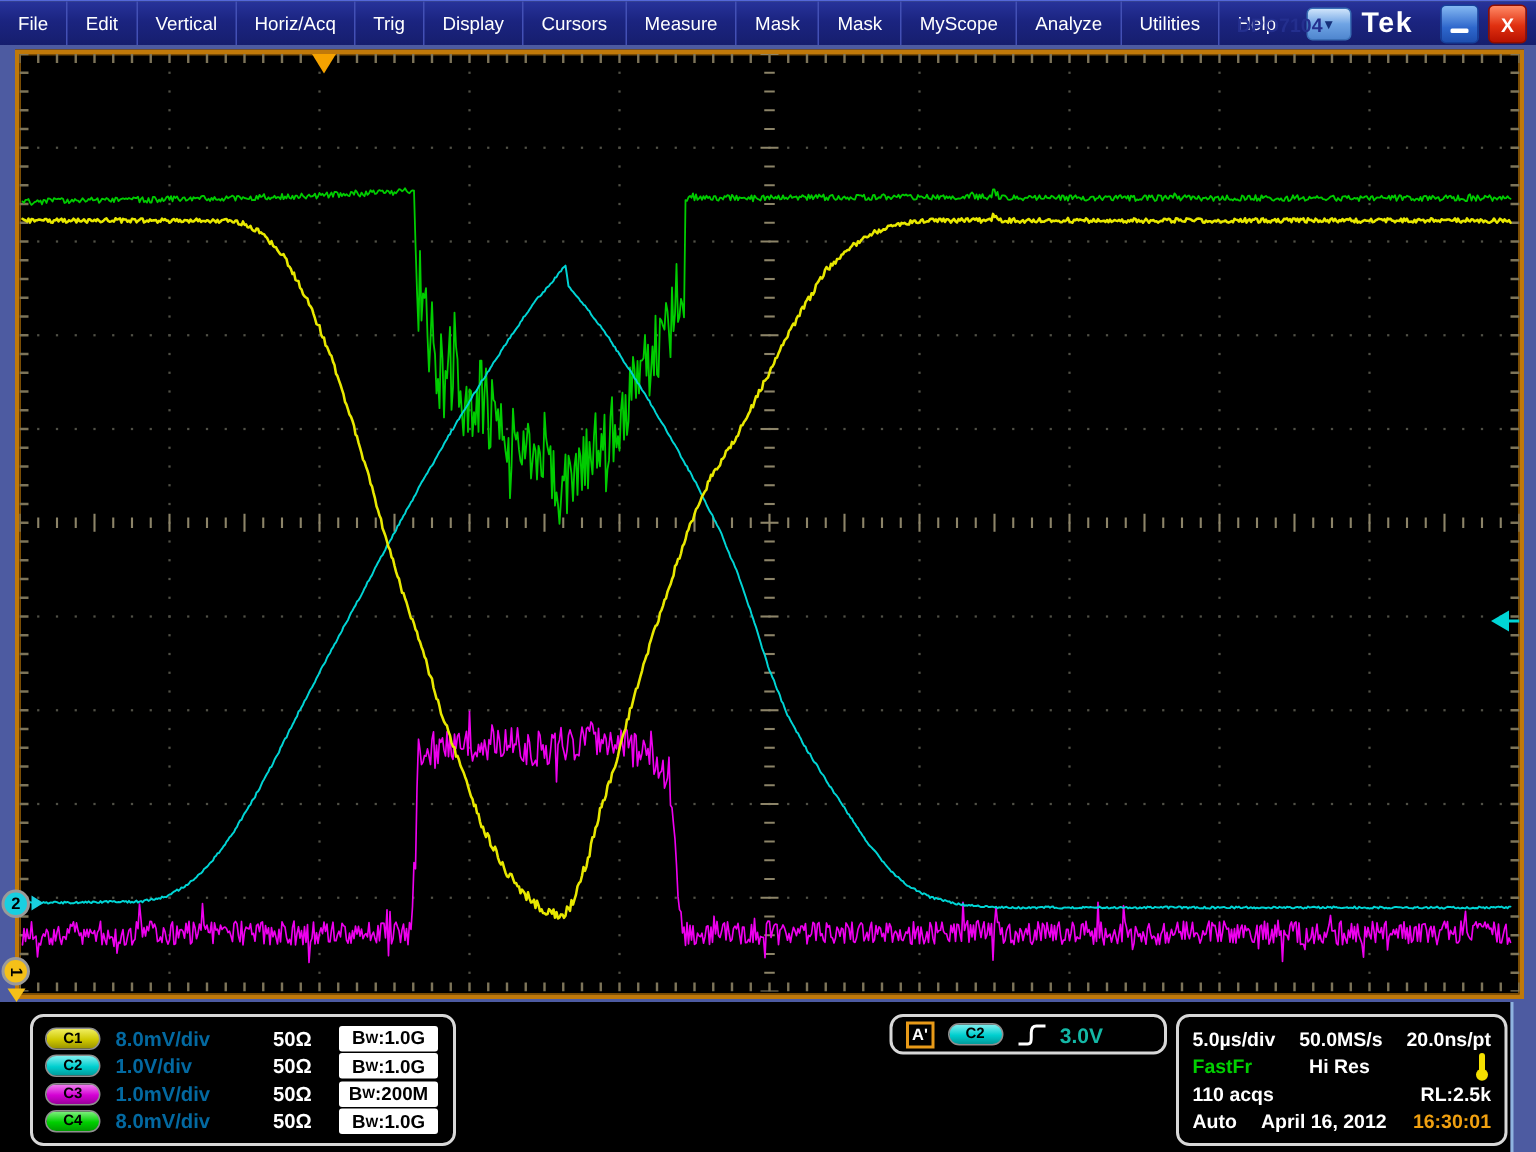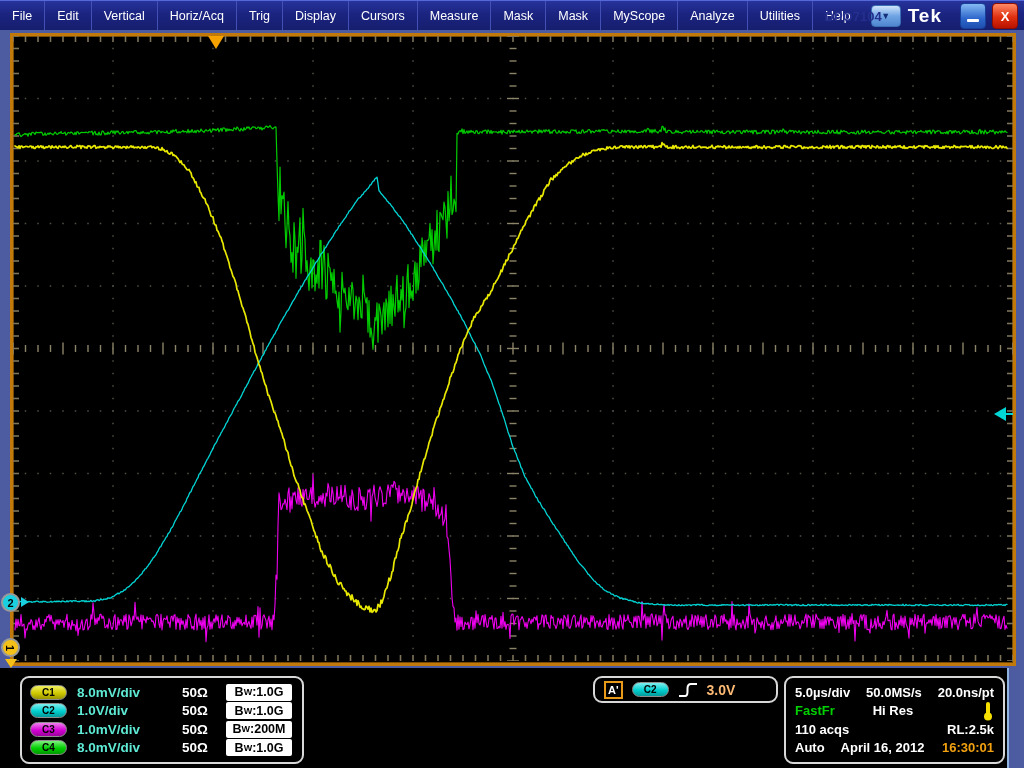--- a/index.html
+++ b/index.html
@@ -53,31 +53,31 @@
   .ch-box { left:20px; top:8px; width:284px; height:88px; padding:5px 10px 5px 8px;
     display:flex; flex-direction:column; justify-content:space-between; }
   .ch-row { display:flex; align-items:center; height:19px; }
   .pill { width:37px; height:15px; border-radius:8px; border:1.5px solid #8f8f8f;
     display:flex; align-items:center; justify-content:center;
     color:#000; font-size:10px; font-weight:bold; flex:0 0 auto; }
   .pill-c1 { background:linear-gradient(#f0ee60, #cfc800 55%, #9a9400); }
   .pill-c2 { background:linear-gradient(#7ff0f0, #00cfcf 55%, #009a9a); }
   .pill-c3 { background:linear-gradient(#f07ff0, #d400d4 55%, #9a009a); }
   .pill-c4 { background:linear-gradient(#7ff07f, #00cf00 55%, #009a00); }
-  .ch-scale { color:#5eead4; font-size:13.5px; font-weight:bold; margin-left:10px; flex:1 1 auto; }
+  .ch-scale { color:#0369a1; font-size:13.5px; font-weight:bold; margin-left:10px; flex:1 1 auto; }
   .ch-imp { color:#fff; font-size:13.5px; font-weight:bold; width:44px; }
   .bw-box { background:#fff; color:#000; border-radius:2px; height:17px; min-width:66px;
     padding:0 4px; font-size:12.5px; font-weight:bold; display:flex; align-items:center; justify-content:center; }
   .bw-box sub { font-size:9px; }
 
   .trig-box { left:593px; top:8px; width:185px; height:27px;
     display:flex; align-items:center; padding:0 9px; gap:9px; }
   .trig-a { border:2px solid #e89a18; color:#fff; font-size:11px; font-weight:bold;
     padding:0 2px; height:18px; display:flex; align-items:center; }
-  .trig-level { color:#fdba74; font-size:14px; font-weight:bold; }
+  .trig-level { color:#14b8a6; font-size:14px; font-weight:bold; }
 
   .horiz-box { left:784px; top:8px; width:221px; height:88px; padding:5px 9px;
     display:flex; flex-direction:column; justify-content:space-between;
     color:#fff; font-size:13px; font-weight:bold; }
   .h-row { display:flex; align-items:center; height:19px; }
   .h-row .sp { flex:1 1 auto; }
   .fastframe { color:#00d000; }
   .time-orange { color:#f0a010; }
   .thermo { width:12px; height:20px; }
 </style>

